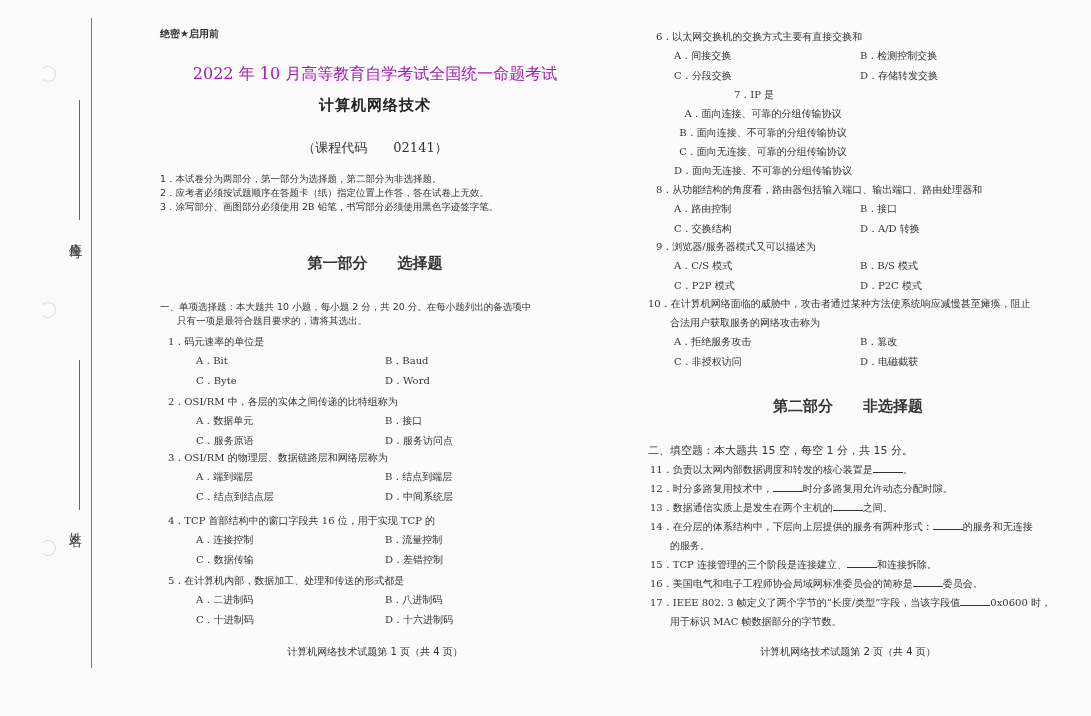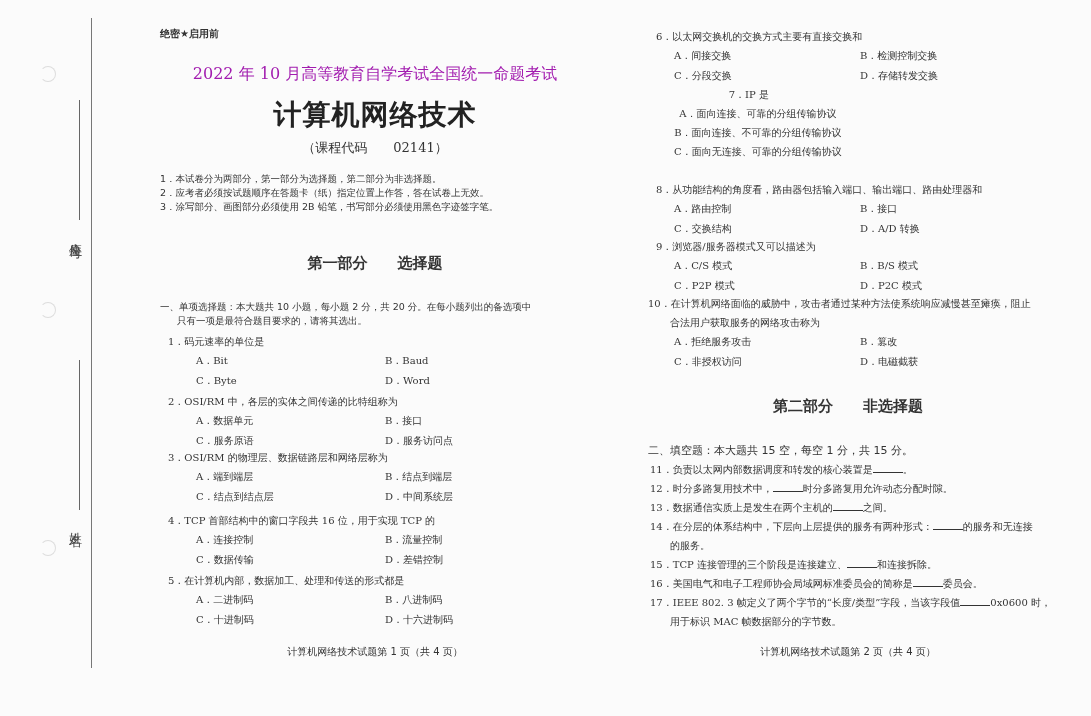--- a/index.html
+++ b/index.html
@@ -22,21 +22,21 @@
   .vline { position:absolute; left:79px; width:1px; background:#666; }
   .vline.l1 { top:100px; height:120px; }
   .vline.l2 { top:360px; height:150px; }
 
   .page { position:absolute; top:0; height:716px; }
   .page.p1 { left:140px; width:430px;margin-left:20px; }
   .page.p2 { left:648px; width:410px; }
 
   .secret { position:absolute; top:27px; left:0; font-family:"DejaVu Sans",sans-serif; font-size:10px; font-weight:bold; color:#333; }
   .exam-title { position:absolute; top:64px; left:0; width:430px; text-align:center; font-size:16px; color:#a21caf; }
-  .course-title { position:absolute; top:96px; left:0; width:430px; text-align:center; font-family:"DejaVu Sans",sans-serif; font-size:28px; font-weight:bold; color:#222; letter-spacing:1px; }
+  .course-title { position:absolute; top:96px; left:0; width:430px; text-align:center; font-family:"DejaVu Sans",sans-serif; font-size:15px; font-weight:bold; color:#222; letter-spacing:1px; }
   .course-code { position:absolute; top:139px; left:0; width:430px; text-align:center; font-size:13px; color:#333; }
   .course-code span.gap { display:inline-block; width:26px; }
 
   .notice { position:absolute; top:172px; left:0; font-family:"DejaVu Sans",sans-serif; font-size:9.5px; line-height:14px; color:#333; }
   .part-head { position:absolute; left:0; font-family:"DejaVu Sans",sans-serif; font-size:15px; font-weight:bold; color:#333; text-align:center; }
   .part-head .gap { display:inline-block; width:30px; }
   .p1 .part-head { top:254px; width:430px; }
   .p2 .part-head { top:397px; width:400px; }
 
   .sec-intro { position:absolute; left:0; font-family:"DejaVu Sans",sans-serif; font-size:9.5px; line-height:14px; color:#333; }
@@ -168,20 +168,21 @@
         <span class="opt a">C．分段交换</span>
         <span class="opt b">D．存储转发交换</span>
       </div>
   </div>
 
   <div class="q" style="top:85px;text-align:center;">
     <div class="stem" style="padding-left:8px">7．IP 是</div>
     <div class="opt-full">A．面向连接、可靠的分组传输协议</div>
     <div class="opt-full">B．面向连接、不可靠的分组传输协议</div>
     <div class="opt-full">C．面向无连接、可靠的分组传输协议</div>
+    <div class="opt-full">D．面向无连接、不可靠的分组传输协议</div>
   </div>
 
   <div class="q" style="top:180px;">
     <div class="stem" style="padding-left:8px">8．从功能结构的角度看，路由器包括输入端口、输出端口、路由处理器和</div>
     <div class="opt-row">
         <span class="opt a">A．路由控制</span>
         <span class="opt b">B．接口</span>
       </div>
     <div class="opt-row">
         <span class="opt a">C．交换结构</span>

